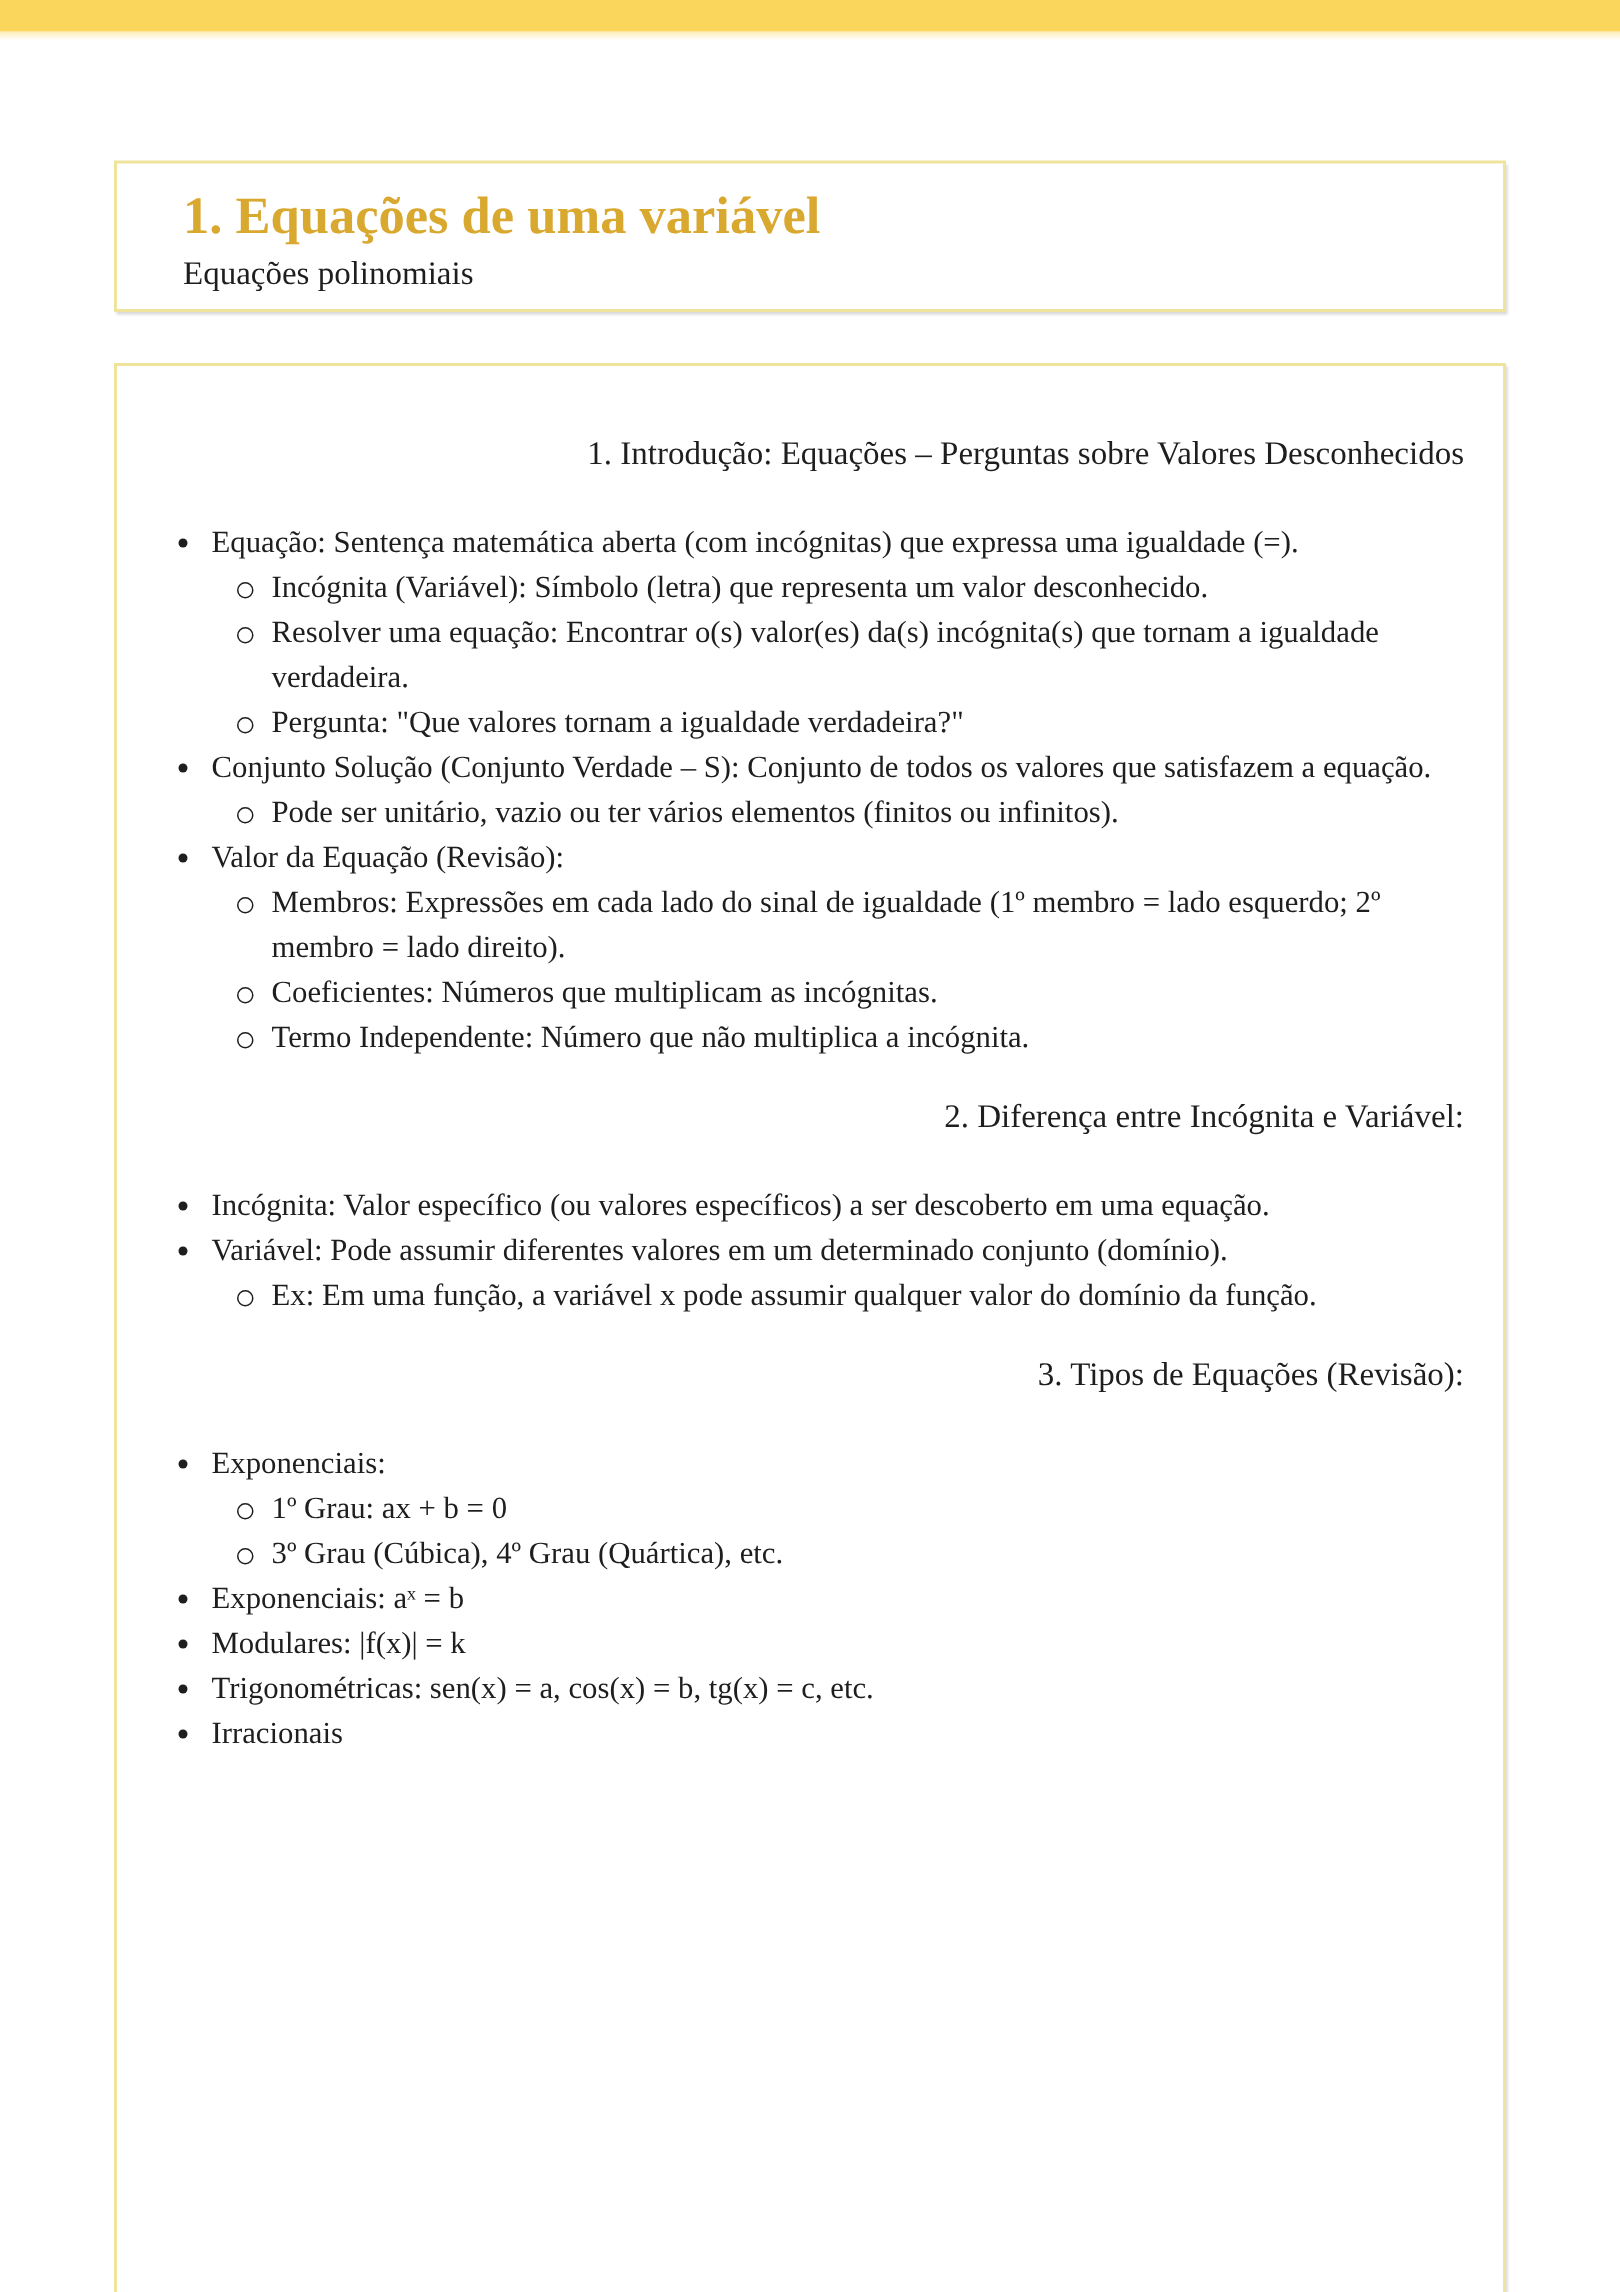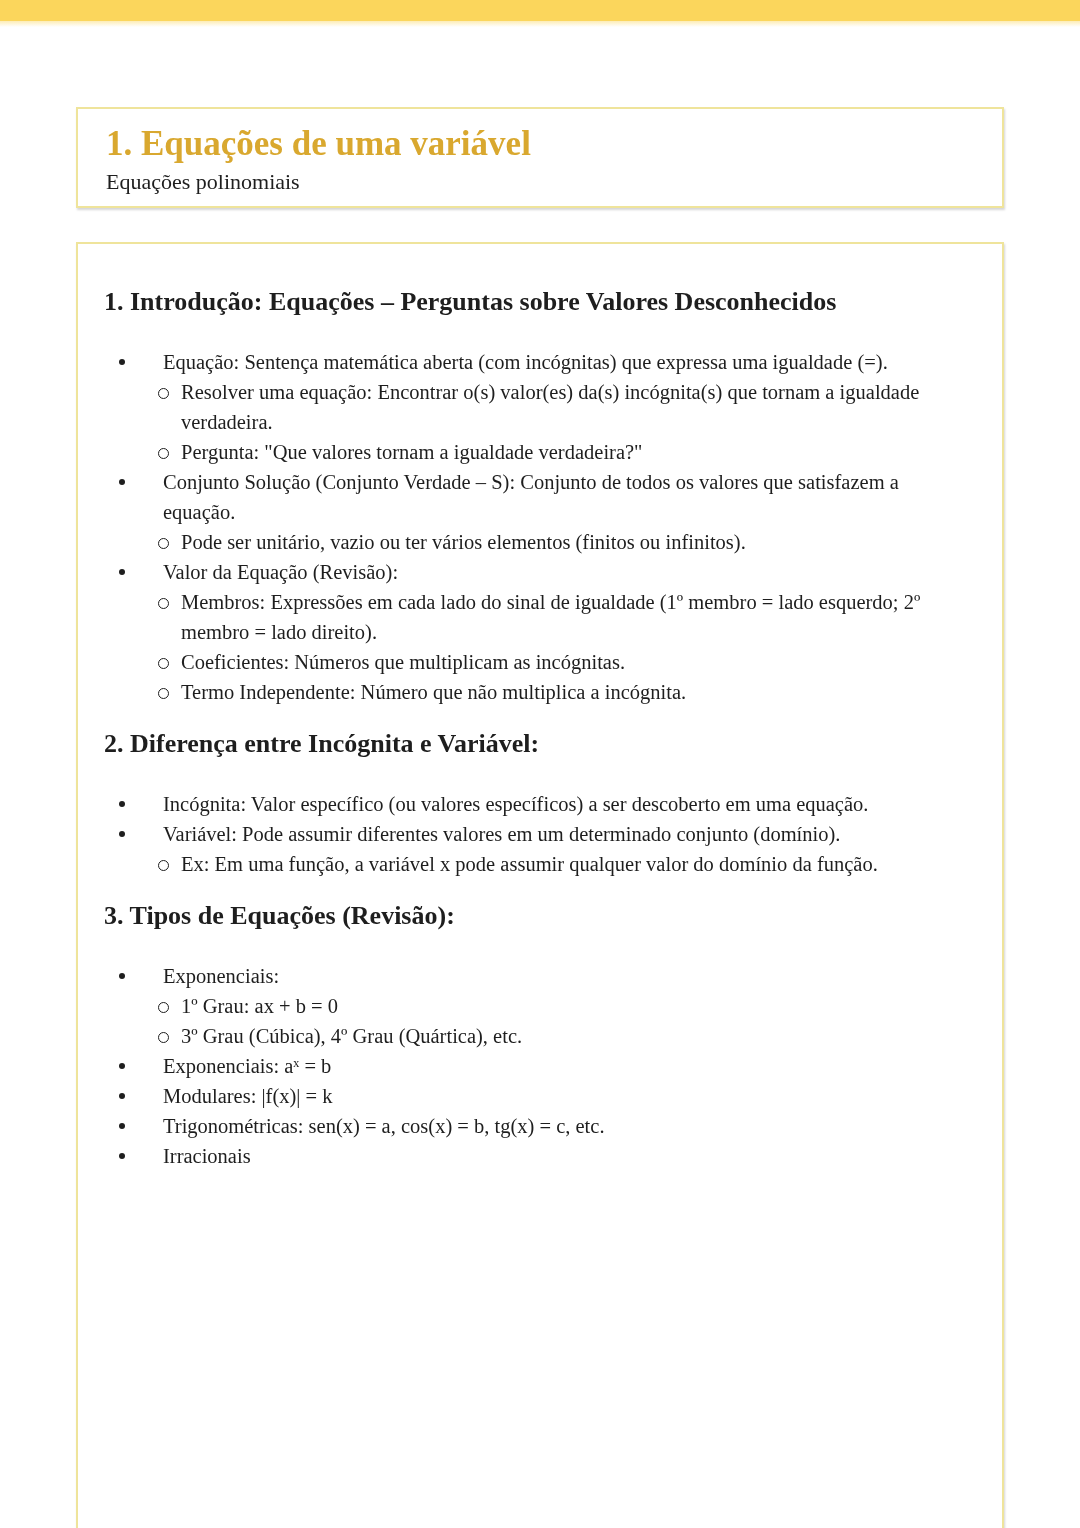--- a/index.html
+++ b/index.html
@@ -21,33 +21,33 @@
   }
   .top-bar::after{
     content:"";position:absolute;top:21px;left:0;right:0;height:6px;
     background:linear-gradient(rgba(251,214,92,.45),rgba(251,214,92,0));
   }
   .card{
     position:absolute;left:76px;width:928px;background:#ffffff;
     border:2px solid var(--card-border);
     box-shadow:1px 2px 2px rgba(0,0,0,.16);
   }
-  .title-card{top:107px;height:101px;padding:13px 28px;}
+  .title-card{top:107px;height:101px;padding:13px 44px;}
   .doc-title{
     font-size:35px;font-weight:bold;line-height:44px;
     color:var(--title-color);white-space:nowrap;
   }
   .doc-subtitle{font-size:22px;line-height:31px;white-space:nowrap;}
   .content-card{top:242px;height:1400px;padding:43px 26px;}
   .section-header{
-    font-size:26px;font-weight:bold;line-height:30px;margin:22px 0 30px 0;
+    font-size:22px;font-weight:normal;line-height:30px;margin:22px 0 30px 0;text-align:right;
   }
   .section:first-child .section-header{margin-top:0;}
   .li{display:flex;font-size:20.5px;line-height:30px;}
-  .lv1{padding-left:14px;gap:22px;}
+  .lv1{padding-left:14px;}
   .lv2{padding-left:54px;}
   .marker{flex:0 0 23px;position:relative;}
   .dot::before{
     content:"";position:absolute;left:1px;top:12px;width:6px;height:6px;
     border-radius:50%;background:var(--text-color);
   }
   .ring::before{
     content:"";position:absolute;left:0;top:11px;width:9px;height:9px;
     border-radius:50%;border:1.6px solid var(--text-color);
   }
@@ -64,20 +64,24 @@
 </div>
 
 <div class="card content-card">
 
   <div class="section">
     <div class="section-header">1. Introdução: Equações – Perguntas sobre Valores Desconhecidos</div>
     <div class="list">
       <div class="li lv1">
           <span class="marker dot"></span>
           <span class="li-text">Equação: Sentença matemática aberta (com incógnitas) que expressa uma igualdade (=).</span>
+        </div>
+      <div class="li lv2">
+          <span class="marker ring"></span>
+          <span class="li-text">Incógnita (Variável): Símbolo (letra) que representa um valor desconhecido.</span>
         </div>
       <div class="li lv2">
           <span class="marker ring"></span>
           <span class="li-text">Resolver uma equação: Encontrar o(s) valor(es) da(s) incógnita(s) que tornam a igualdade verdadeira.</span>
         </div>
       <div class="li lv2">
           <span class="marker ring"></span>
           <span class="li-text">Pergunta: "Que valores tornam a igualdade verdadeira?"</span>
         </div>
       <div class="li lv1">

